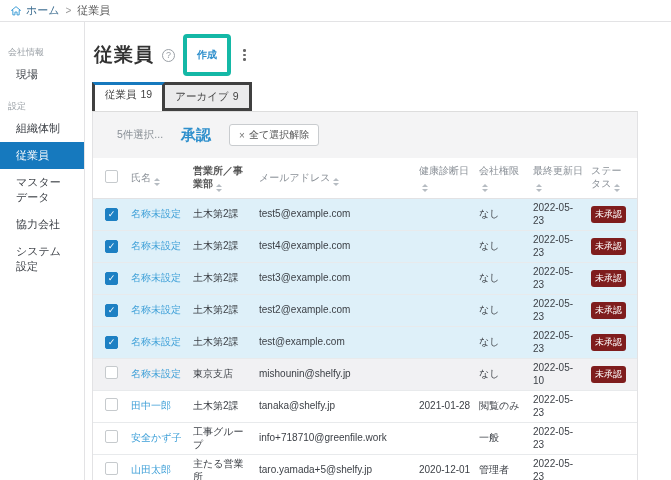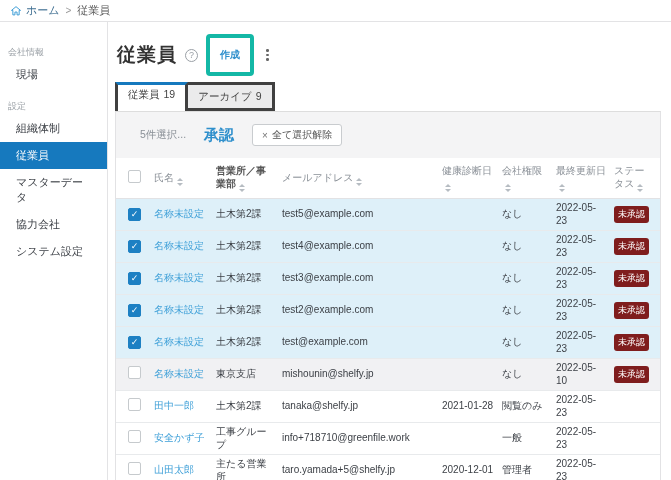--- a/index.html
+++ b/index.html
@@ -9,21 +9,21 @@
   
   .crumbbar { height:22px; display:flex; align-items:center; gap:6px;
     padding:8px 10px; border-bottom:1px solid #e3e3e5; font-size:11px; }
   .crumb-home { display:flex; align-items:center; gap:4px; color:#3f6f92; text-decoration:none; cursor:pointer; }
   .crumb-sep { color:#999; font-size:10px; }
   .crumb-cur { color:#555; }
 
   .layout { display:flex; height:458px; }
 
   
-  .sidebar { width:108px; border-right:1px solid #e3e3e5; padding-top:12px; flex-shrink:0; }
+  .sidebar { width:85px; border-right:1px solid #e3e3e5; padding-top:12px; flex-shrink:0; }
   .side-section { font-size:9px; color:#9aa0a6; margin:12px 0 2px 8px; }
   .side-item { font-size:11px; color:#3b3f45; padding:6px 16px; cursor:pointer; }
   .side-item.active { background:#1679BE; color:#fff; }
 
   
   .main { flex:1; padding:8px 0 0 7px; }
   .title-row { display:flex; align-items:center; gap:8px; margin:4px 0 6px 2px; }
   .page-title { font-size:19px; font-weight:600; color:#333; letter-spacing:1px; }
   .help-icon { width:13px; height:13px; border:1px solid #9aa0a6; border-radius:50%;
     color:#9aa0a6; font-size:9px; display:flex; align-items:center; justify-content:center; cursor:pointer; }

